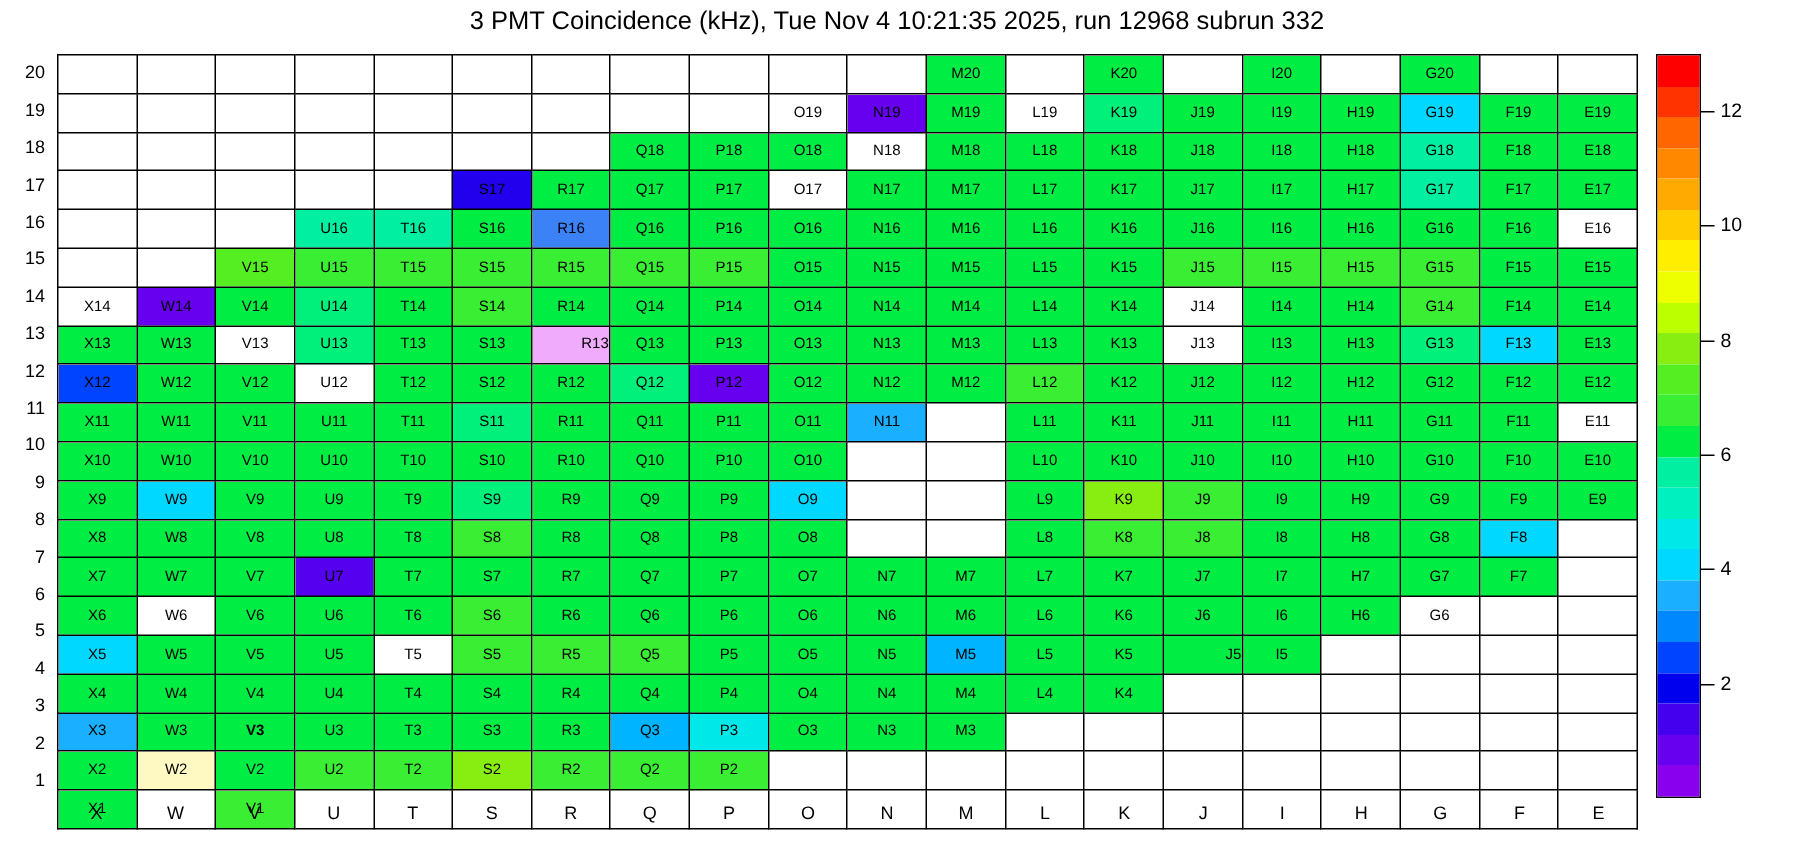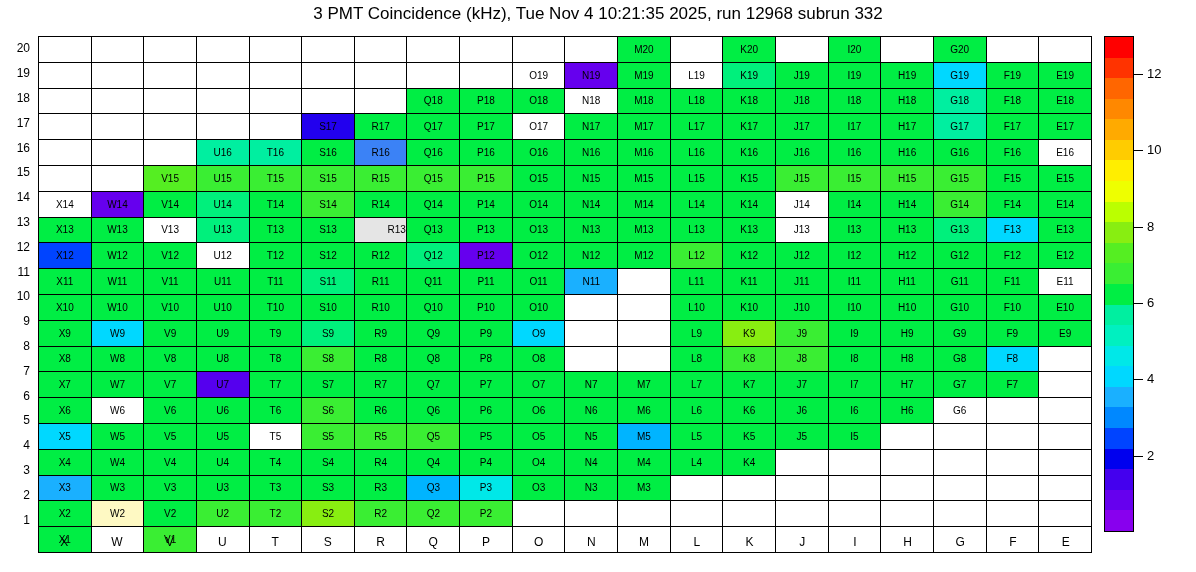--- a/index.html
+++ b/index.html
@@ -305,21 +305,21 @@
           <td style="background: rgb(0, 238, 68);">F14</td>
           <td style="background: rgb(0, 238, 68);">E14</td>
         </tr>
         <tr>
           <td style="background: rgb(0, 238, 68);">X13</td>
           <td style="background: rgb(0, 238, 68);">W13</td>
           <td style="background: rgb(255, 255, 255);">V13</td>
           <td style="background: rgb(0, 240, 124);">U13</td>
           <td style="background: rgb(0, 238, 68);">T13</td>
           <td style="background: rgb(0, 238, 68);">S13</td>
-          <td style="background: #e5e5e5; padding-left: 32px;">R13</td>
+          <td style="background: #f0abfc; padding-left: 32px;">R13</td>
           <td style="background: rgb(0, 238, 68); text-align: center;">Q13</td>
           <td style="background: rgb(0, 238, 68);">P13</td>
           <td style="background: rgb(0, 238, 68);">O13</td>
           <td style="background: rgb(0, 238, 68);">N13</td>
           <td style="background: rgb(0, 238, 68);">M13</td>
           <td style="background: rgb(0, 238, 68);">L13</td>
           <td style="background: rgb(0, 238, 68);">K13</td>
           <td style="background: rgb(255, 255, 255);">J13</td>
           <td style="background: rgb(0, 238, 68);">I13</td>
           <td style="background: rgb(0, 238, 68);">H13</td>
@@ -489,21 +489,21 @@
           <td style="background: rgb(255, 255, 255);">T5</td>
           <td style="background: rgb(58, 238, 51);">S5</td>
           <td style="background: rgb(58, 238, 51);">R5</td>
           <td style="background: rgb(58, 238, 51);">Q5</td>
           <td style="background: rgb(0, 238, 68);">P5</td>
           <td style="background: rgb(0, 238, 68);">O5</td>
           <td style="background: rgb(0, 238, 68);">N5</td>
           <td style="background: rgb(0, 180, 255);">M5</td>
           <td style="background: rgb(0, 238, 68);">L5</td>
           <td style="background: rgb(0, 238, 68);">K5</td>
-          <td style="background: rgb(0, 238, 68);">J5</td>
+          <td style="background: rgb(0, 238, 68); text-align: right;">J5</td>
           <td style="background: rgb(0, 238, 68);">I5</td>
           <td style="background: rgb(255, 255, 255);"></td>
           <td style="background: rgb(255, 255, 255);"></td>
           <td style="background: rgb(255, 255, 255);"></td>
           <td style="background: rgb(255, 255, 255);"></td>
         </tr>
         <tr>
           <td style="background: rgb(0, 238, 68);">X4</td>
           <td style="background: rgb(0, 238, 68);">W4</td>
           <td style="background: rgb(0, 238, 68);">V4</td>
@@ -521,21 +521,21 @@
           <td style="background: rgb(255, 255, 255);"></td>
           <td style="background: rgb(255, 255, 255);"></td>
           <td style="background: rgb(255, 255, 255);"></td>
           <td style="background: rgb(255, 255, 255);"></td>
           <td style="background: rgb(255, 255, 255);"></td>
           <td style="background: rgb(255, 255, 255);"></td>
         </tr>
         <tr>
           <td style="background: rgb(26, 176, 255);">X3</td>
           <td style="background: rgb(0, 238, 68);">W3</td>
-          <td style="background: rgb(0, 238, 68);">V3</td>
+          <td style="background: rgb(0, 238, 68); font-weight: bold;">V3</td>
           <td style="background: rgb(0, 238, 68);">U3</td>
           <td style="background: rgb(0, 238, 68);">T3</td>
           <td style="background: rgb(0, 238, 68);">S3</td>
           <td style="background: rgb(0, 238, 68);">R3</td>
           <td style="background: rgb(0, 180, 255);">Q3</td>
           <td style="background: rgb(0, 232, 232);">P3</td>
           <td style="background: rgb(0, 238, 68);">O3</td>
           <td style="background: rgb(0, 238, 68);">N3</td>
           <td style="background: rgb(0, 238, 68);">M3</td>
           <td style="background: rgb(255, 255, 255);"></td>

